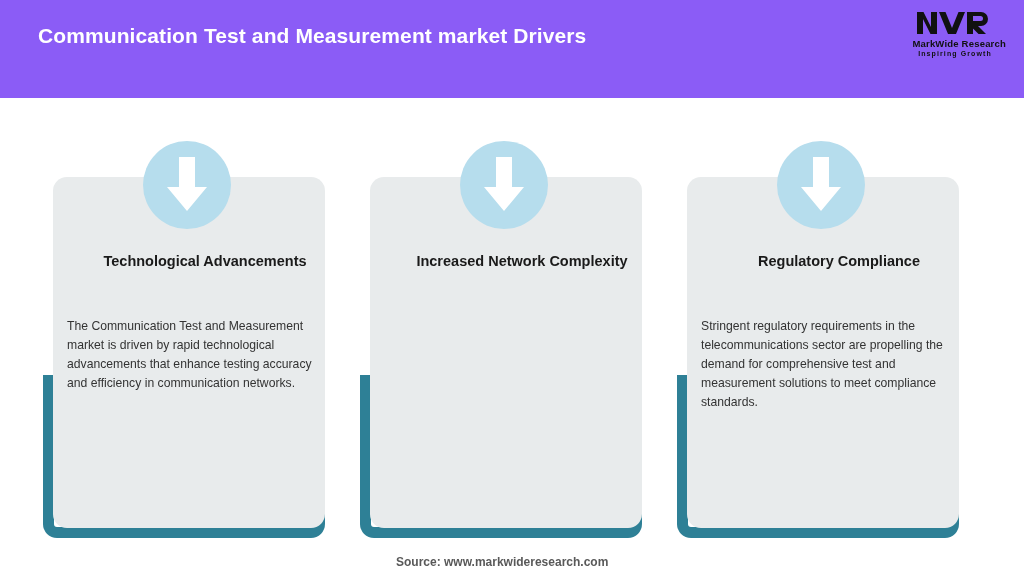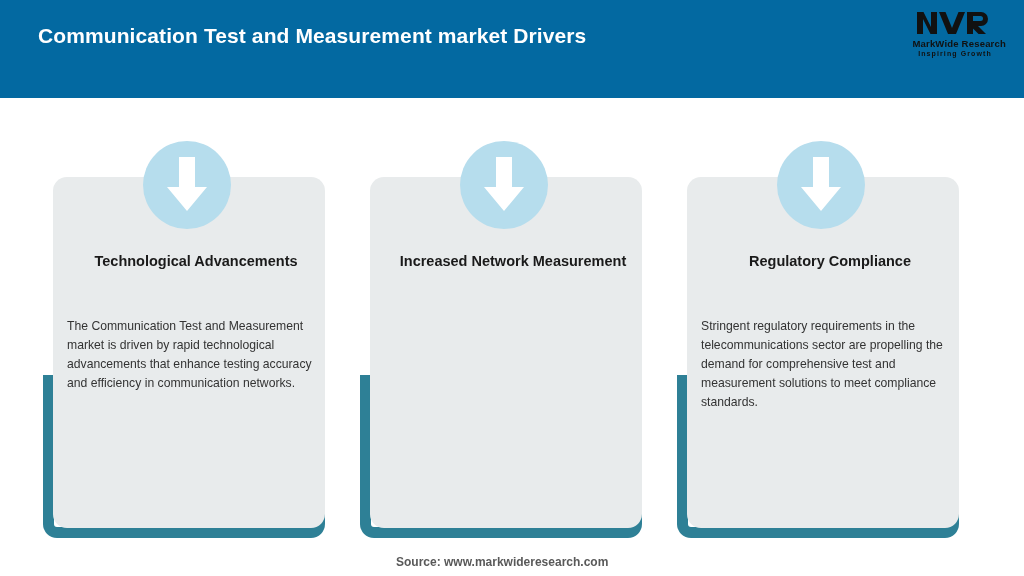--- a/index.html
+++ b/index.html
@@ -15,21 +15,21 @@
     position: relative;
   }
 
   
   .header {
     position: absolute;
     left: 0;
     top: 0;
     width: 1024px;
     height: 98px;
-    background: #0369a1;
+    background: #8b5cf6;
     box-sizing: border-box;
   }
   .header-title {
     position: absolute;
     left: 38px;
     top: 24px;
     font-size: 21px;
     font-weight: bold;
     color: #ffffff;
     letter-spacing: 0.1px;
@@ -109,21 +109,21 @@
     top: 79px;
     width: 272px;
     height: 351px;
     background: #e8ebec;
     border-radius: 14px;
     box-sizing: border-box;
   }
 
   .card-title {
     position: absolute;
-    left: 23px;
+    left: 32px;
     top: 74px;
     width: 240px;
     text-align: center;
     font-size: 14.5px;
     font-weight: bold;
     color: #1a1a1a;
     line-height: 21px;
   }
 
   .card-body {
@@ -212,21 +212,21 @@
     <div class="badge">
       <svg width="44" height="56" viewBox="0 0 44 56" xmlns="http://www.w3.org/2000/svg" aria-hidden="true">
         <polygon points="14,0 30,0 30,30 42,30 22,54 2,30 14,30" fill="#ffffff"></polygon>
       </svg>
     </div>
   </div>
 
   <div class="card-wrap c2">
     <div class="card-frame"></div>
     <div class="card">
-      <div class="card-title">Increased Network Measurement</div>
+      <div class="card-title">Increased Network Complexity</div>
     </div>
     <div class="badge">
       <svg width="44" height="56" viewBox="0 0 44 56" xmlns="http://www.w3.org/2000/svg" aria-hidden="true">
         <polygon points="14,0 30,0 30,30 42,30 22,54 2,30 14,30" fill="#ffffff"></polygon>
       </svg>
     </div>
   </div>
 
   <div class="card-wrap c3">
     <div class="card-frame"></div>

